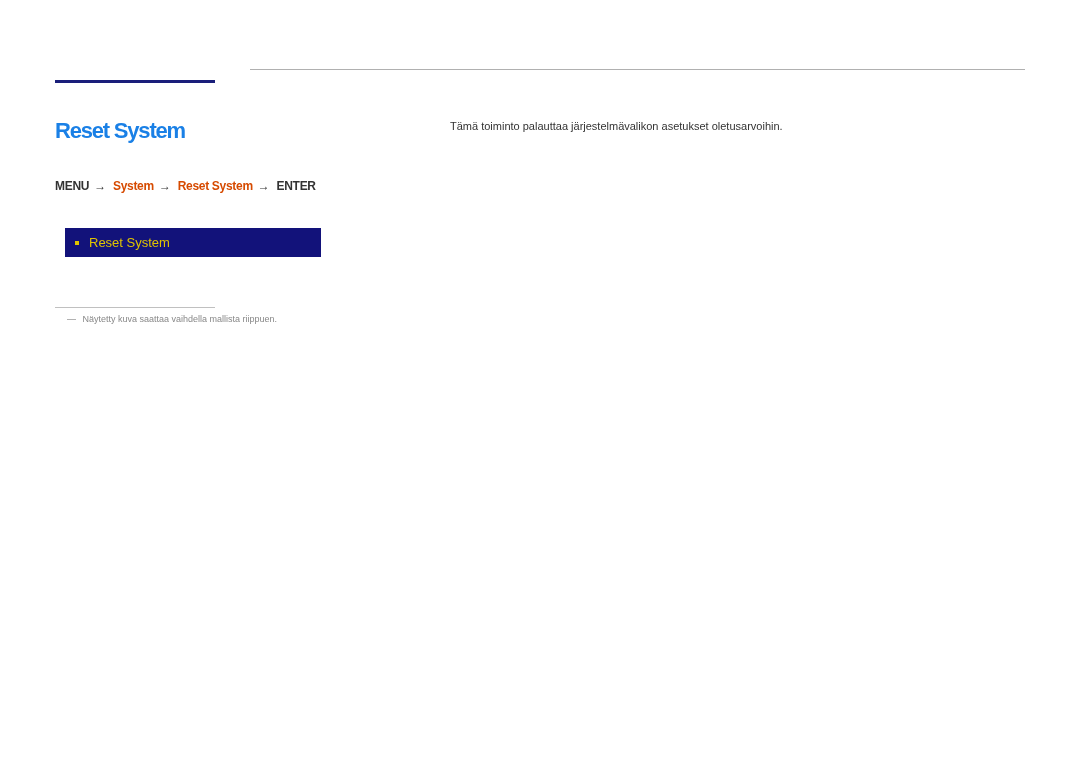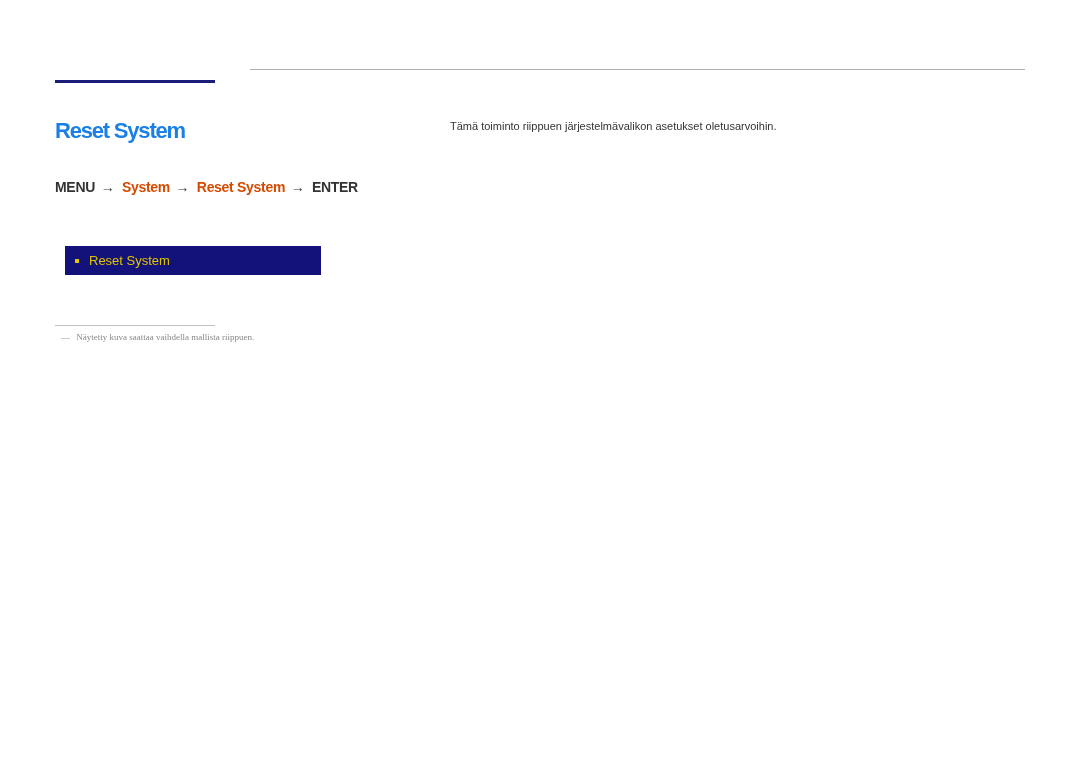--- a/index.html
+++ b/index.html
@@ -44,22 +44,22 @@
       padding-left: 55px;
     }
     .section-title {
       color: #1a80e6;
       font-size: 22px;
       font-weight: 600;
       letter-spacing: -1.2px;
       margin-bottom: 35px;
     }
     .breadcrumb-row {
-      font-size: 14px;
-      margin-bottom: 51px;
+      font-size: 12px;
+      margin-bottom: 35px;
       letter-spacing: -0.3px;
     }
     .bc-icon {
       color: #333;
       font-weight: bold;
     }
     .bc-highlight {
       color: #d64a00;
       font-weight: bold;
     }
@@ -100,22 +100,21 @@
     }
     .footnote-divider {
       border: none;
       border-top: 1px solid #c0c0c0;
       width: 160px;
       margin: 50px 0 6px 0;
     }
     .footnote {
       color: #888888;
       font-size: 9px;
-      margin-left: 6px;
-      font-family: Liberation Serif, serif;
+      margin-left: 12px;
     }
     .footnote-dash {
       color: #888888;
       font-size: 9px;
       padding-right: 4px;
     }
   </style>
 </head>
 <body>
 
@@ -145,16 +144,16 @@
       </div>
 
       <hr class="footnote-divider">
       <div class="footnote">
         <span class="footnote-dash">―</span>
         <span>Näytetty kuva saattaa vaihdella mallista riippuen.</span>
       </div>
     </div>
 
     <div class="right-col">
-      <div class="description">Tämä toiminto riippuen järjestelmävalikon asetukset oletusarvoihin.</div>
+      <div class="description">Tämä toiminto palauttaa järjestelmävalikon asetukset oletusarvoihin.</div>
     </div>
   </div>
 </div>
 
 </body></html>

